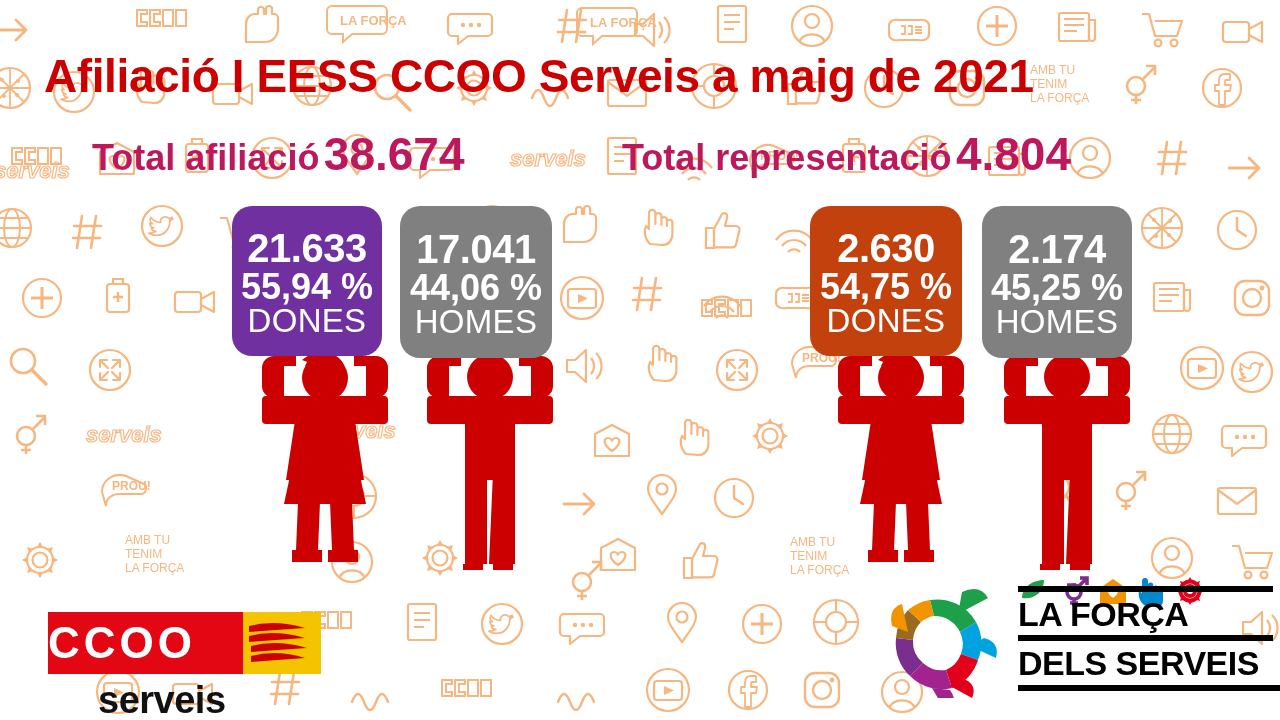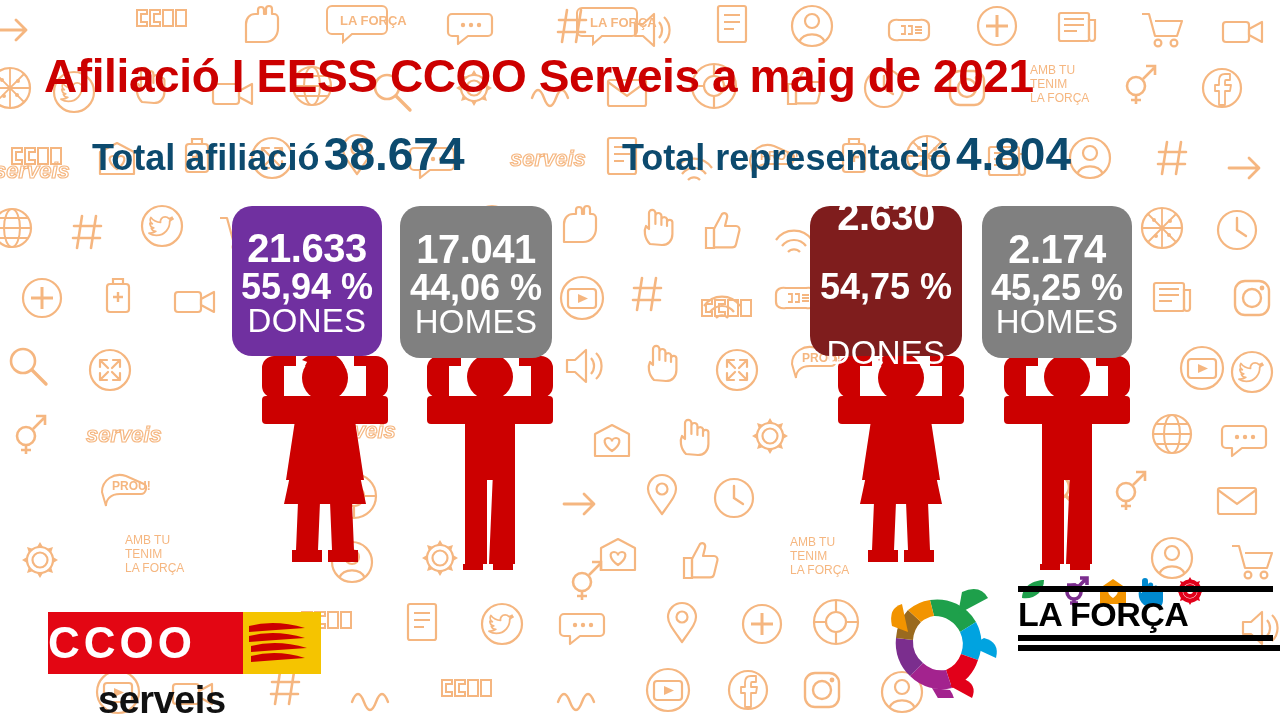--- a/index.html
+++ b/index.html
@@ -24,21 +24,21 @@
     font-size:46px;font-weight:bold;color:#CC0000;
     letter-spacing:-0.4px;white-space:nowrap;z-index:3;
     line-height:1.05;
   }
 
   
   .subtitle-row{
     position:absolute;left:0;top:128px;width:1280px;height:56px;z-index:3;
   }
   .subtitle{
-    position:absolute;top:0;white-space:nowrap;color:#0c4a6e;
+    position:absolute;top:0;white-space:nowrap;color:#be185d;
     font-weight:bold;line-height:52px;
   }
   .subtitle .lbl{font-size:36px;}
   .subtitle .num{font-size:46px;}
   #subtitle-affiliation{left:92px;}
   #subtitle-representation{left:622px;}
 
   
   .statbox{
     position:absolute;z-index:4;
@@ -421,21 +421,21 @@
     <div class="s-pct">55,94 %</div>
     <div class="s-lbl">DONES</div>
   </div>
 
   <div class="statbox" id="box-1" style="left:400px;top:206px;width:152px;height:152px;background:#808080;">
     <div class="s-num">17.041</div>
     <div class="s-pct">44,06 %</div>
     <div class="s-lbl">HOMES</div>
   </div>
 
-  <div class="statbox" id="box-2" style="left:810px;top:206px;width:152px;height:150px;background:#7f1d1d;gap:32px;">
+  <div class="statbox" id="box-2" style="left:810px;top:206px;width:152px;height:150px;background:#c2410c;">
     <div class="s-num">2.630</div>
     <div class="s-pct">54,75 %</div>
     <div class="s-lbl">DONES</div>
   </div>
 
   <div class="statbox" id="box-3" style="left:982px;top:206px;width:150px;height:152px;background:#808080;text-align:center;">
     <div class="s-num">2.174</div>
     <div class="s-pct">45,25 %</div>
     <div class="s-lbl">HOMES</div>
   </div>
@@ -553,17 +553,18 @@
         <path d="M172 1 l2.6 4.4 h-5.2 Z M172 29 l2.6 -4.4 h-5.2 Z M158 15 l4.4 2.6 v-5.2 Z M186 15 l-4.4 2.6 v-5.2 Z
                  M162 5 l4.8 1.4 -3.2 3.2 Z M182 5 l-4.8 1.4 3.2 3.2 Z M162 25 l1.4 -4.8 3.2 3.2 Z M182 25 l-1.4 -4.8 -3.2 3.2 Z" fill="#E2001A"></path>
         <circle cx="172" cy="15" r="9.5" fill="none" stroke="#E2001A" stroke-width="4"></circle>
       </g>
     </svg>
 
     <div class="forca-text">
       <div class="rule r1"></div>
       <div class="forca-line">LA FORÇA</div>
       <div class="rule r2"></div>
+      <div class="forca-line">DELS SERVEIS</div>
       <div class="rule r3"></div>
     </div>
   </div>
 
 </div>
 
 </body></html>

